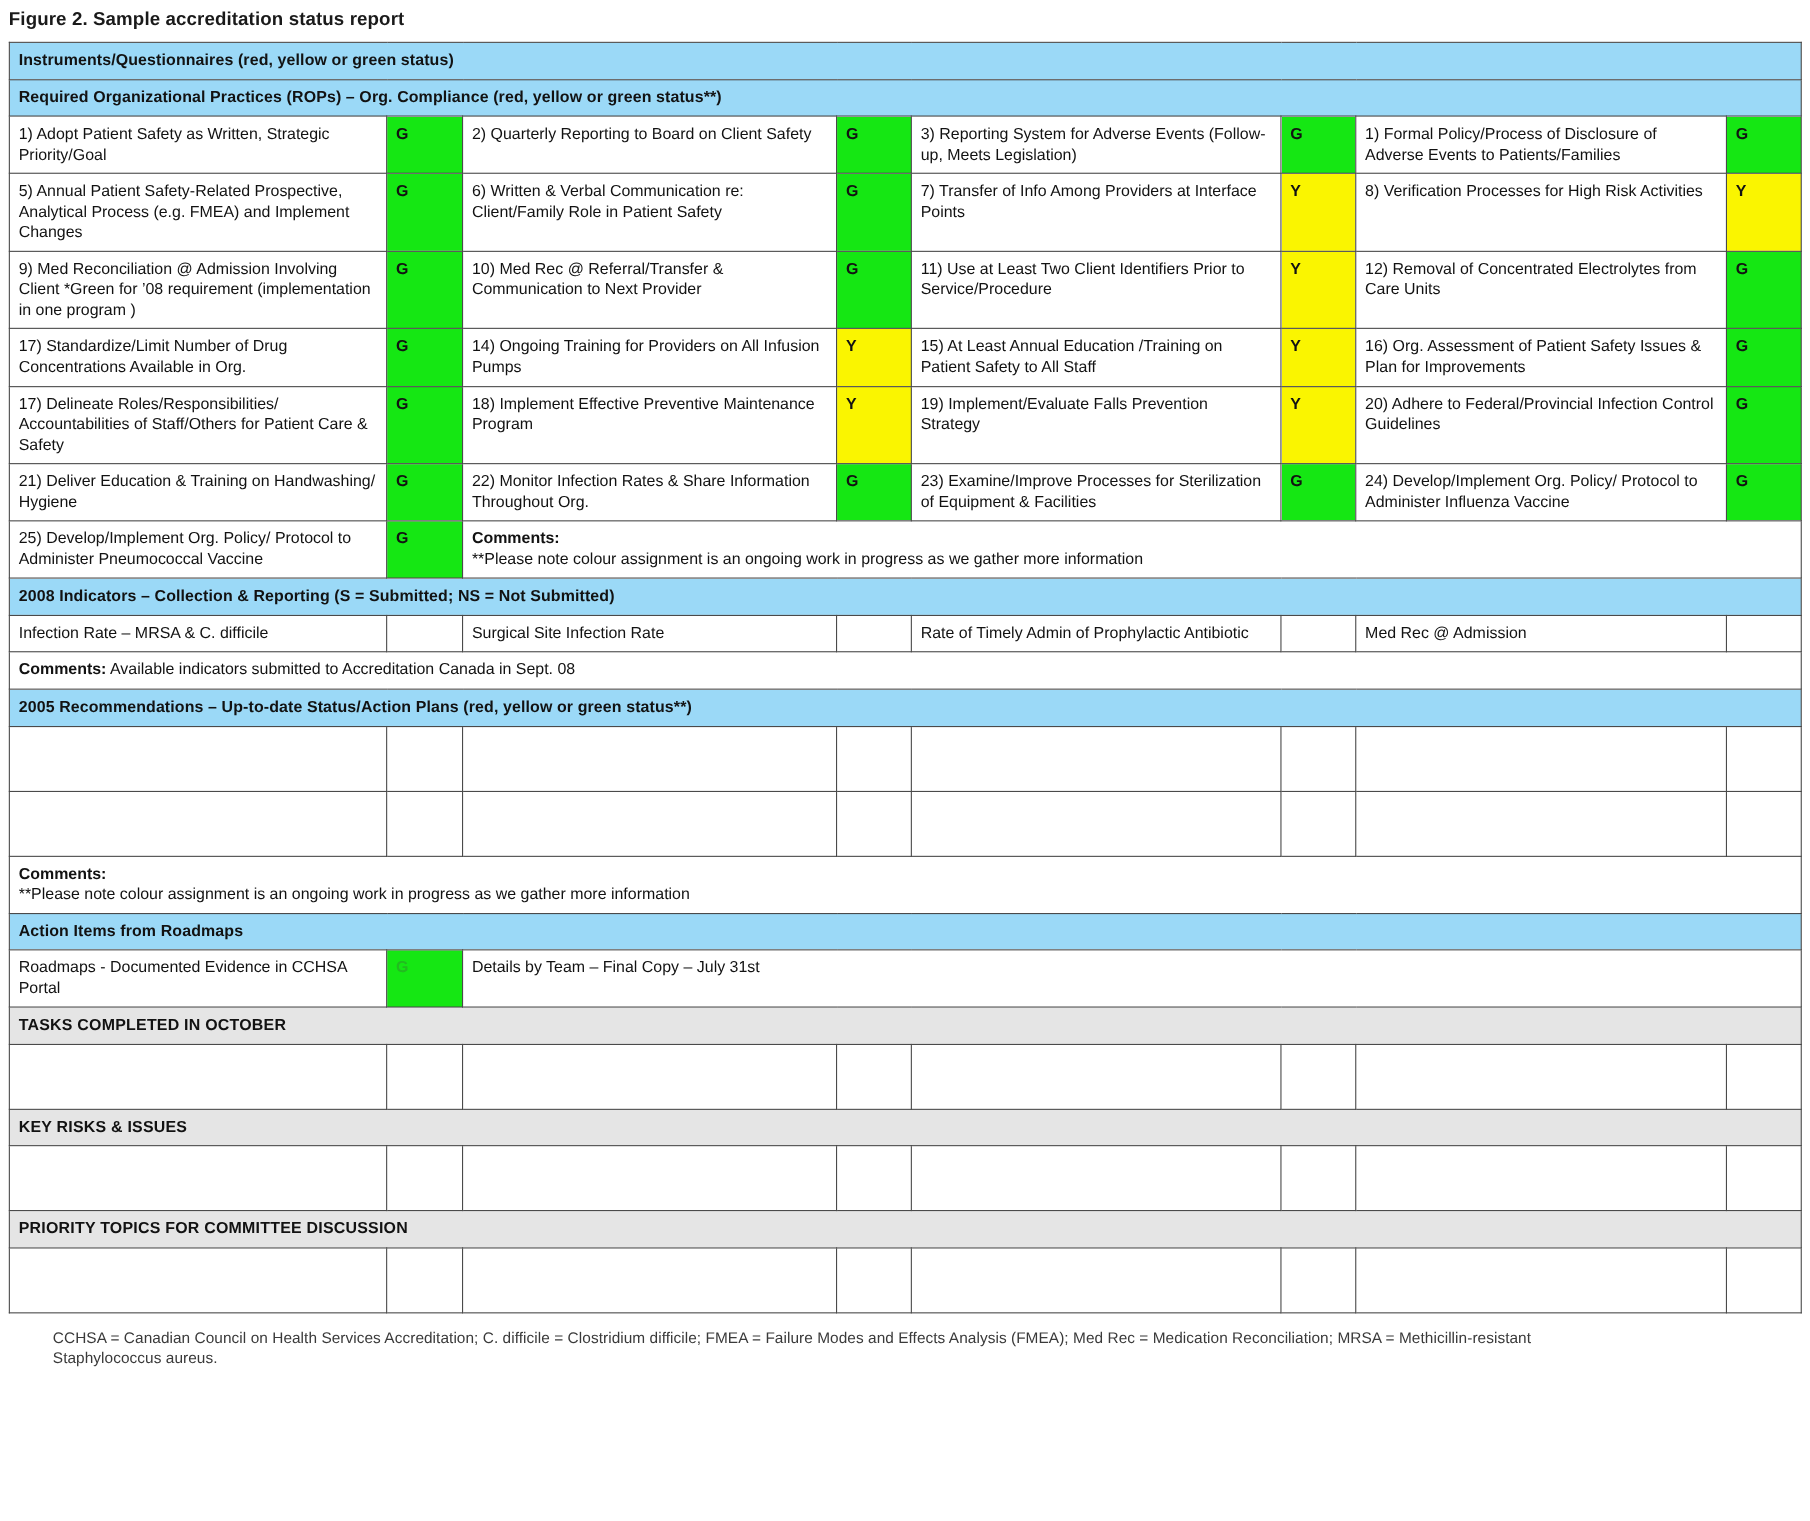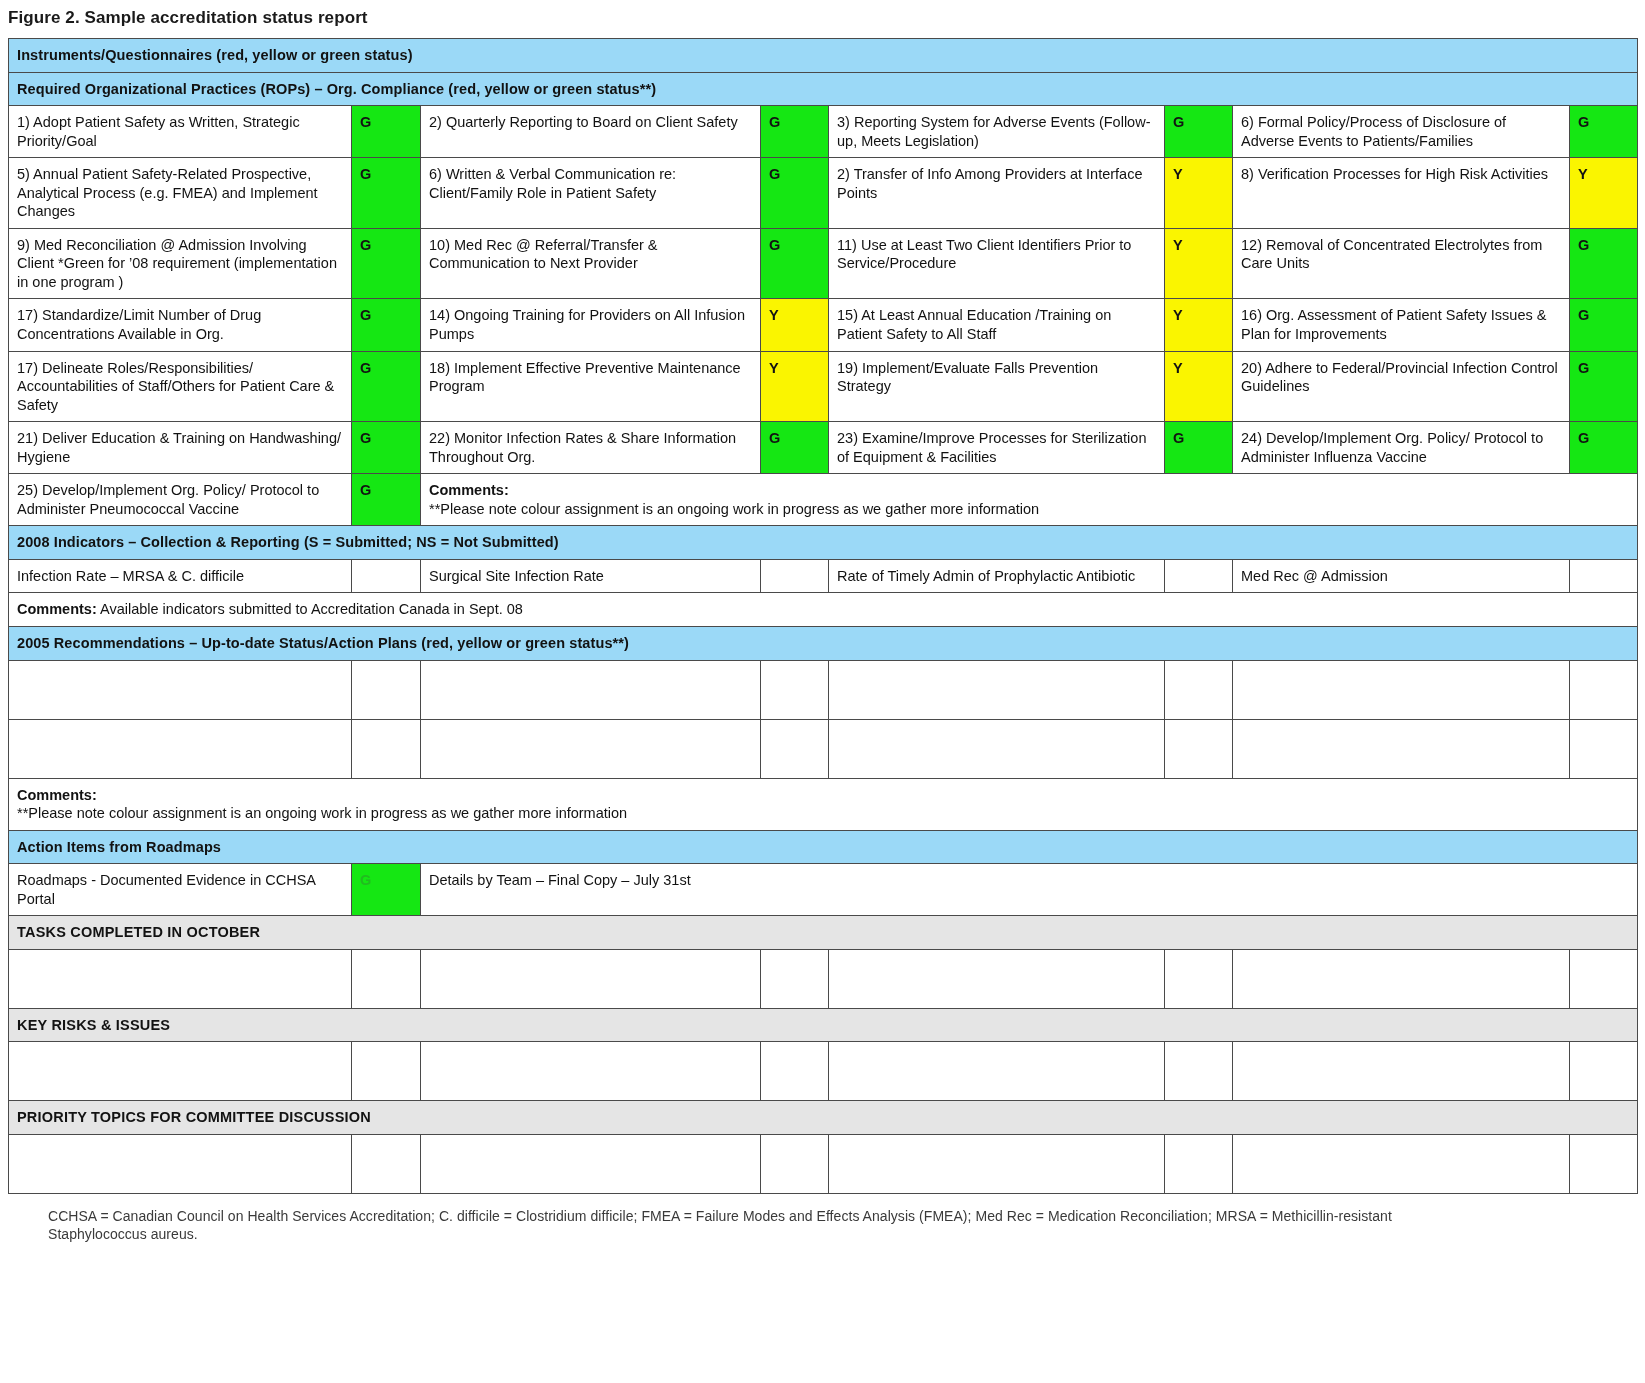--- a/index.html
+++ b/index.html
@@ -106,30 +106,30 @@
         <td class="band" colspan="8">Required Organizational Practices (ROPs) – Org. Compliance (red, yellow or green status**)</td>
       </tr>
 
       <tr>
         <td>1) Adopt Patient Safety as Written, Strategic Priority/Goal</td>
         <td class="status g">G</td>
         <td>2) Quarterly Reporting to Board on Client Safety</td>
         <td class="status g">G</td>
         <td>3) Reporting System for Adverse Events (Follow-up, Meets Legislation)</td>
         <td class="status g">G</td>
-        <td>6) Formal Policy/Process of Disclosure of Adverse Events to Patients/Families</td>
+        <td>1) Formal Policy/Process of Disclosure of Adverse Events to Patients/Families</td>
         <td class="status g">G</td>
       </tr>
 
       <tr>
         <td>5) Annual Patient Safety-Related Prospective, Analytical Process (e.g. FMEA) and Implement Changes</td>
         <td class="status g">G</td>
         <td>6) Written &amp; Verbal Communication re: Client/Family Role in Patient Safety</td>
         <td class="status g">G</td>
-        <td>2) Transfer of Info Among Providers at Interface Points</td>
+        <td>7) Transfer of Info Among Providers at Interface Points</td>
         <td class="status y">Y</td>
         <td>8) Verification Processes for High Risk Activities</td>
         <td class="status y">Y</td>
       </tr>
 
       <tr>
         <td>9) Med Reconciliation @ Admission Involving Client *Green for ’08 requirement (implementation in one program )</td>
         <td class="status g">G</td>
         <td>10) Med Rec @ Referral/Transfer &amp; Communication to Next Provider</td>
         <td class="status g">G</td>

